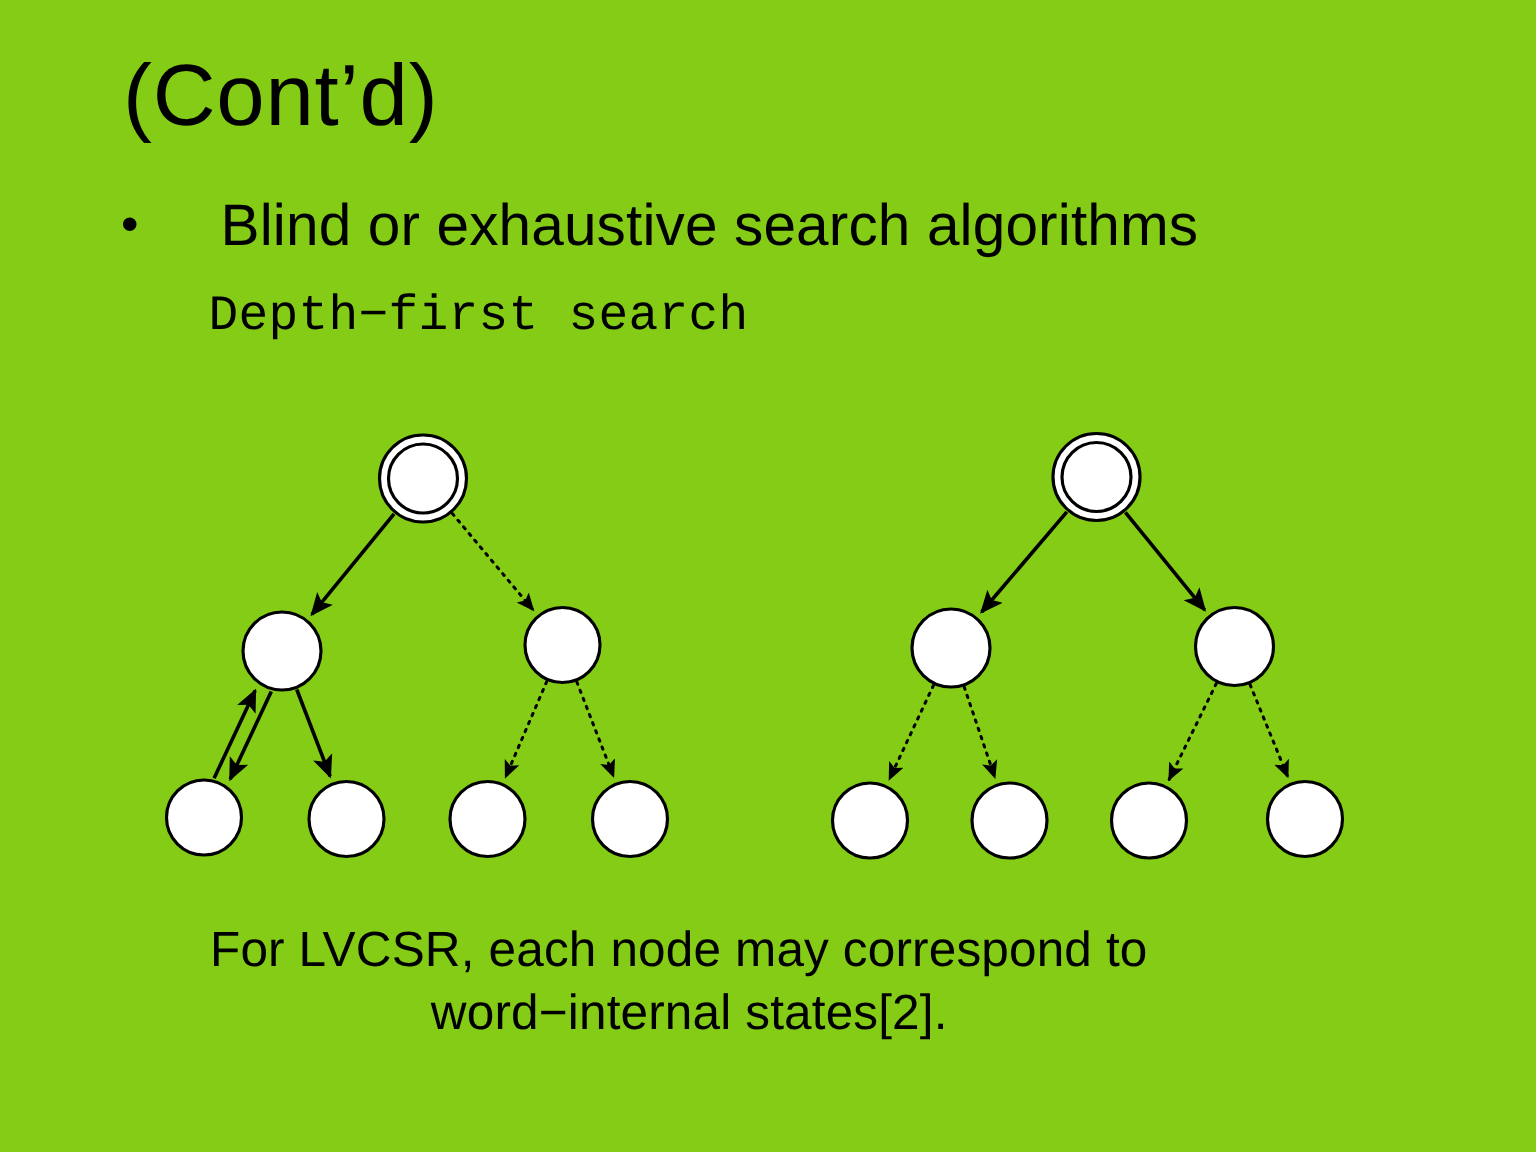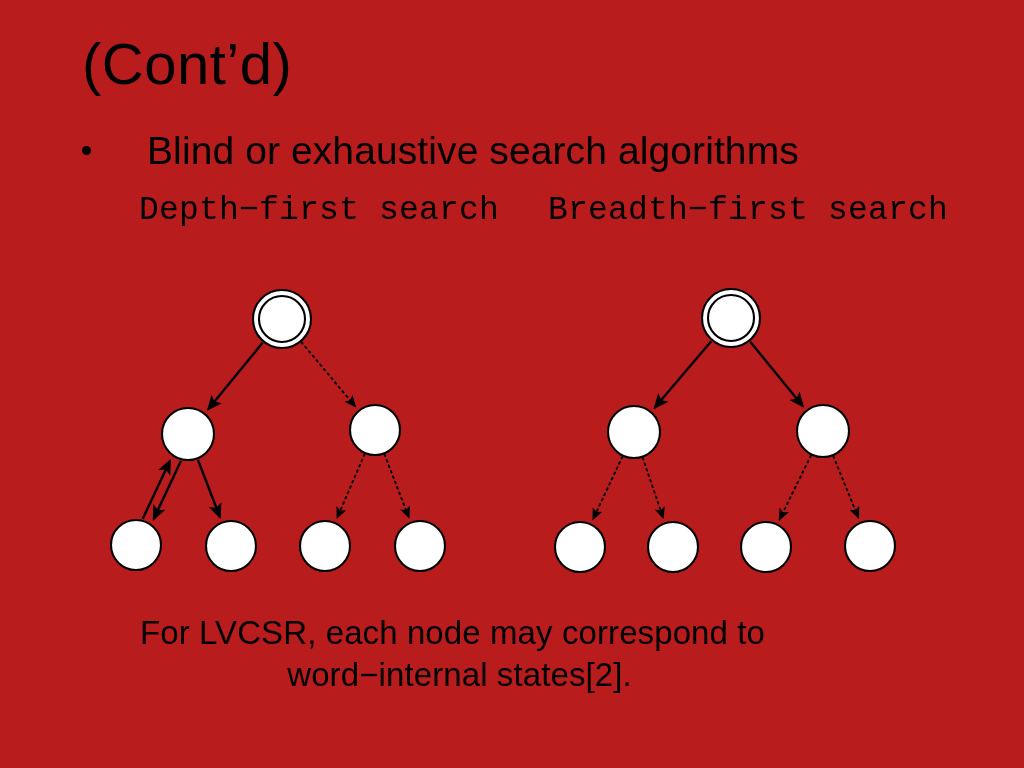--- a/index.html
+++ b/index.html
@@ -4,21 +4,21 @@
 <style>
   html, body {
     margin: 0;
     padding: 0;
     background: #ffffff;
   }
   #slide {
     position: relative;
     width: 1024px;
     height: 768px;
-    background: #b91c1c;
+    background: #84cc16;
     overflow: hidden;
     font-family: "Liberation Sans", sans-serif;
     color: #000000;
   }
   #slide-title {
     position: absolute;
     left: 82px;
     top: 34px;
     font-size: 58px;
     font-weight: 400;
@@ -113,21 +113,20 @@
 <div id="slide">
 
   <div id="slide-title">(Cont’d)</div>
 
   <div class="bullet-row">
     <span class="bullet-dot"></span>
     <span class="bullet-text">Blind or exhaustive search algorithms</span>
   </div>
 
   <div class="subhead" id="subhead-dfs">Depth−first search</div>
-  <div class="subhead" id="subhead-bfs">Breadth−first search</div>
 
   <svg id="tree-svg" viewBox="0 0 1024 768">
     <defs>
       <marker id="arrowSolid" viewBox="0 0 10 10" refX="9" refY="5" markerWidth="6.4" markerHeight="6.4" orient="auto-start-reverse">
         <path d="M 0 0.6 L 10 5 L 0 9.4 L 2.2 5 z" fill="#000000"></path>
       </marker>
       <marker id="arrowDotted" viewBox="0 0 10 10" refX="9" refY="5" markerWidth="6.0" markerHeight="6.0" orient="auto-start-reverse">
         <path d="M 0 0.6 L 10 5 L 0 9.4 L 2.2 5 z" fill="#000000"></path>
       </marker>
     </defs>

